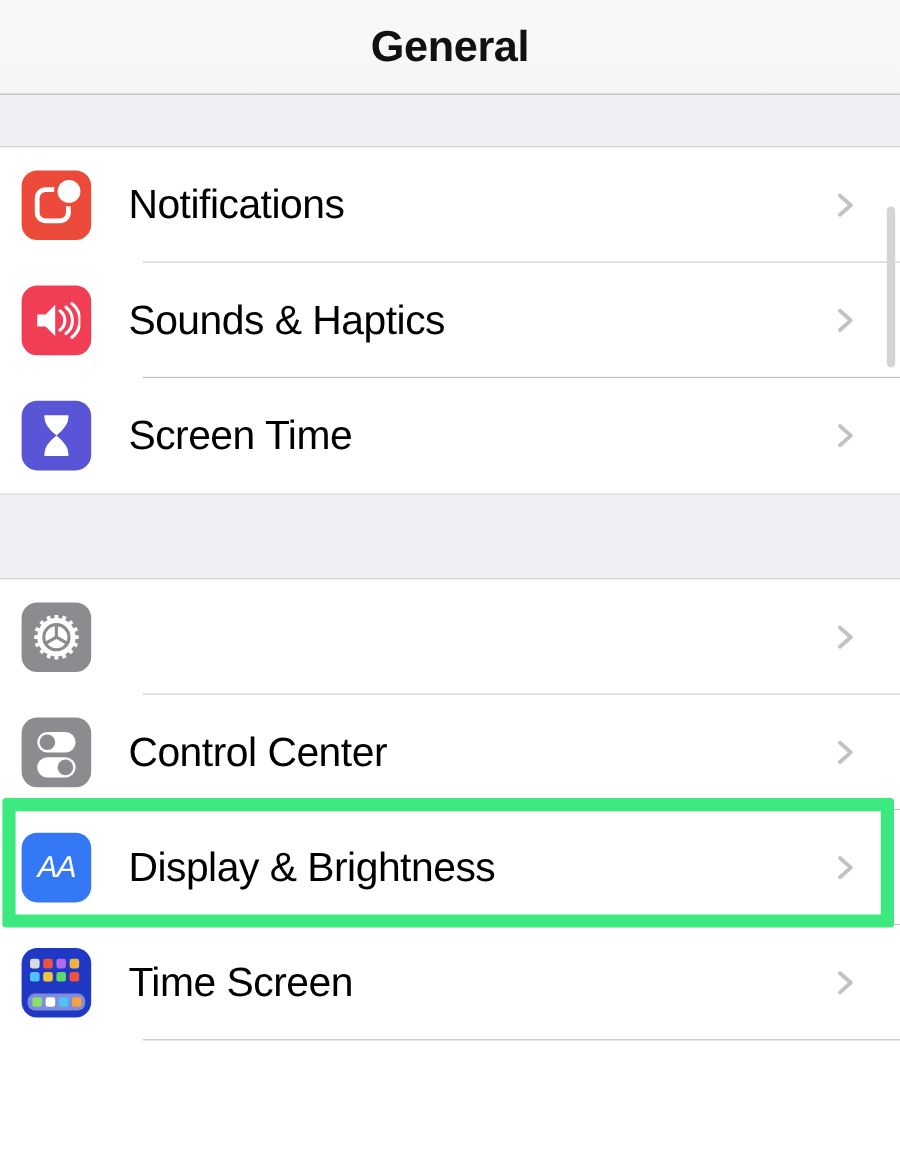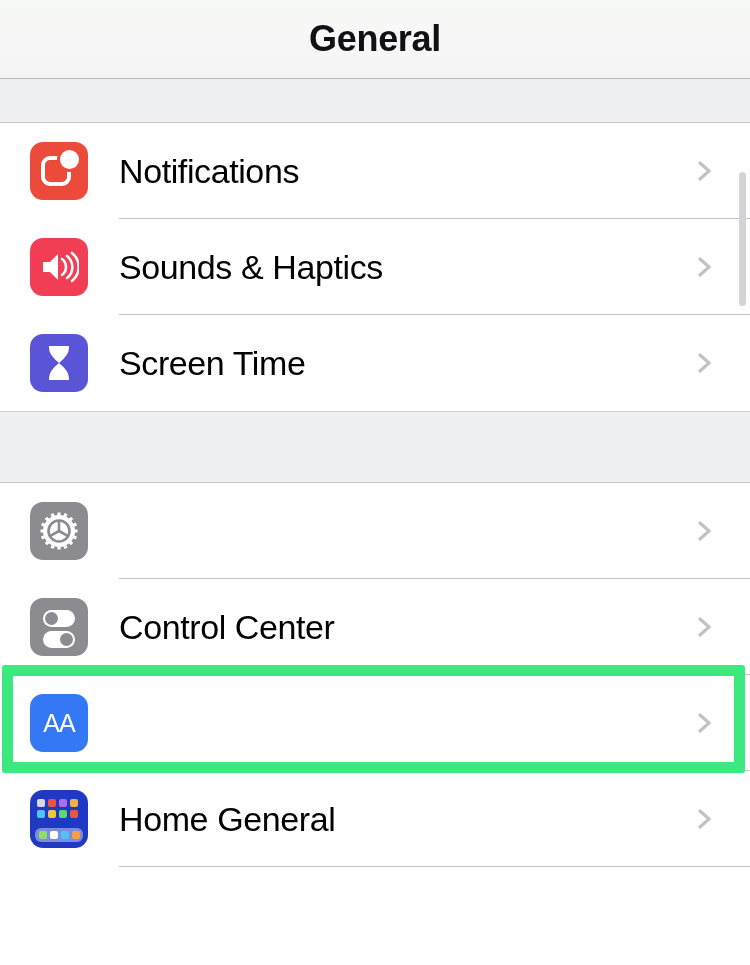--- a/index.html
+++ b/index.html
@@ -37,21 +37,21 @@
 
   
   .list { background: #ffffff; position: relative; }
 
   .row {
     position: relative;
     height: 96px;
     display: flex;
     align-items: center;
     background: #ffffff;
-    padding-left: 30px;
+    padding-left: 18px;
   }
   .row .sep {
     position: absolute;
     left: 119px; right: 0; bottom: 0;
     height: 1px;
     background: #c3c3c7;
   }
 
   .icon-box {
     width: 58px; height: 58px;
@@ -102,20 +102,21 @@
   .ic-time { background: #5a55d6; }
   .ic-gray { background: #8b8b90; }
   .ic-blue { background: #3478f6; }
   .ic-home { background: #1f39c4; }
 
   .ic-aa {
     color: #ffffff;
     font-size: 25px;
     letter-spacing: -1px;
     font-weight: 400;
+    font-style: italic;
   }
 
   
   .home-grid {
     position: absolute;
     left: 7px; top: 9px;
     width: 44px;
     display: flex; flex-wrap: wrap; gap: 3px;
   }
   .home-grid i {
@@ -291,20 +292,21 @@
           <path d="M5 2 L14 10 L5 18" fill="none" stroke="#c2c2c6" stroke-width="3.2" stroke-linecap="round" stroke-linejoin="round"></path>
         </svg>
     </div>
     <div class="sep"></div>
   </div>
 
   <div class="row">
     <div class="icon-box ic-blue">
       <span class="ic-aa">AA</span>
     </div>
+    <div class="row-label">Display &amp; Brightness</div>
     <div class="chevron">
       <svg width="20" height="20" viewBox="0 0 20 20">
           <path d="M5 2 L14 10 L5 18" fill="none" stroke="#c2c2c6" stroke-width="3.2" stroke-linecap="round" stroke-linejoin="round"></path>
         </svg>
     </div>
     <div class="sep"></div>
   </div>
 
   <div class="row">
     <div class="icon-box ic-home">
@@ -318,21 +320,21 @@
           <i style="background:#5fd86a"></i>
           <i style="background:#f0523e"></i>
       </span>
       <span class="home-dock">
         <i style="background:#8ede6a"></i>
           <i style="background:#ffffff"></i>
           <i style="background:#4fc3f7"></i>
           <i style="background:#f5a23e"></i>
       </span>
     </div>
-    <div class="row-label">Home General</div>
+    <div class="row-label">Time Screen</div>
     <div class="chevron">
       <svg width="20" height="20" viewBox="0 0 20 20">
           <path d="M5 2 L14 10 L5 18" fill="none" stroke="#c2c2c6" stroke-width="3.2" stroke-linecap="round" stroke-linejoin="round"></path>
         </svg>
     </div>
     <div class="sep"></div>
   </div>
 
 </div>
 

